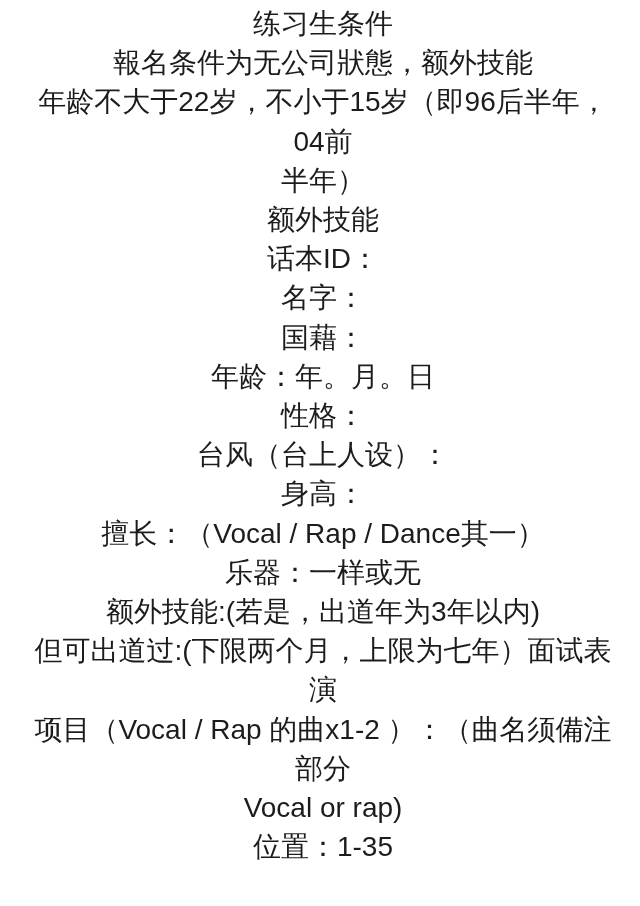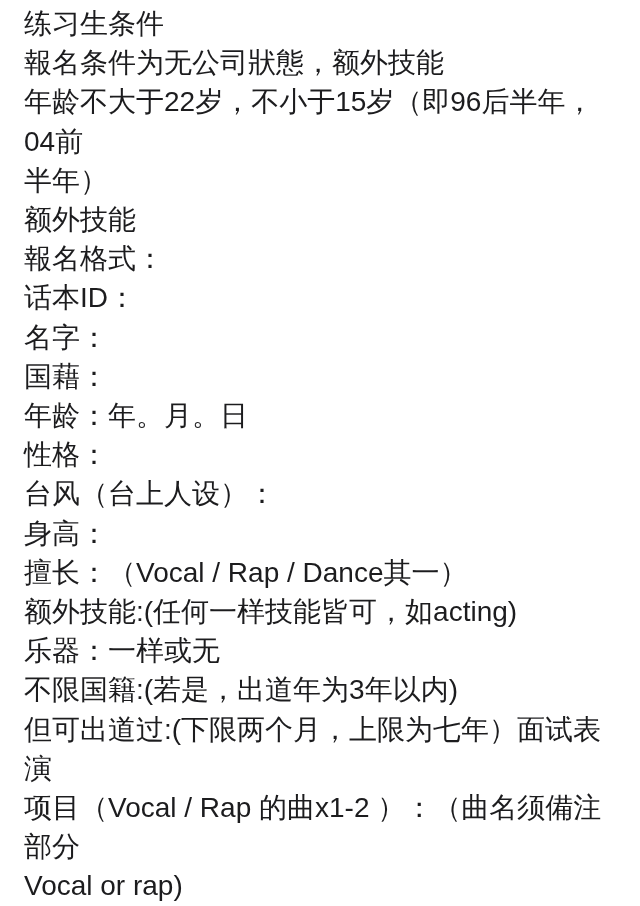--- a/index.html
+++ b/index.html
@@ -15,45 +15,44 @@
   .doc {
     box-sizing: border-box;
     width: 640px;
     height: 906px;
     padding: 4px 18px 0 24px;
     font-family: "Liberation Sans", sans-serif;
     font-size: 28px;
     line-height: 39.2px;
     color: #1c1c1e;
     font-weight: 400;
+    text-align: center;
   }
   .line {
     white-space: pre-wrap;
     min-height: 39.2px;
   }
 </style>
 </head>
 <body style="background: rgb(255, 255, 255);">
 
 <div class="doc" style="color: rgb(28, 28, 30);">
   <div class="line">练习生条件</div>
   <div class="line">報名条件为无公司狀態，额外技能</div>
   <div class="line">年龄不大于22岁，不小于15岁（即96后半年，04前</div>
   <div class="line">半年）</div>
   <div class="line">额外技能</div>
-  <div class="line">報名格式：</div>
   <div class="line">话本ID：</div>
   <div class="line">名字：</div>
   <div class="line">国藉：</div>
   <div class="line">年龄：年。月。日</div>
   <div class="line">性格：</div>
   <div class="line">台风（台上人设）：</div>
   <div class="line">身高：</div>
   <div class="line">擅长：（Vocal / Rap / Dance其一）</div>
-  <div class="line">额外技能:(任何一样技能皆可，如acting)</div>
   <div class="line">乐器：一样或无</div>
-  <div class="line">不限国籍:(若是，出道年为3年以内)</div>
+  <div class="line">额外技能:(若是，出道年为3年以内)</div>
   <div class="line">但可出道过:(下限两个月，上限为七年）面试表演</div>
   <div class="line">项目（Vocal / Rap 的曲x1-2 ）：（曲名须備注部分</div>
   <div class="line">Vocal or rap)</div>
   <div class="line">位置：1-35</div>
 
 </div>
 
 </body></html>

